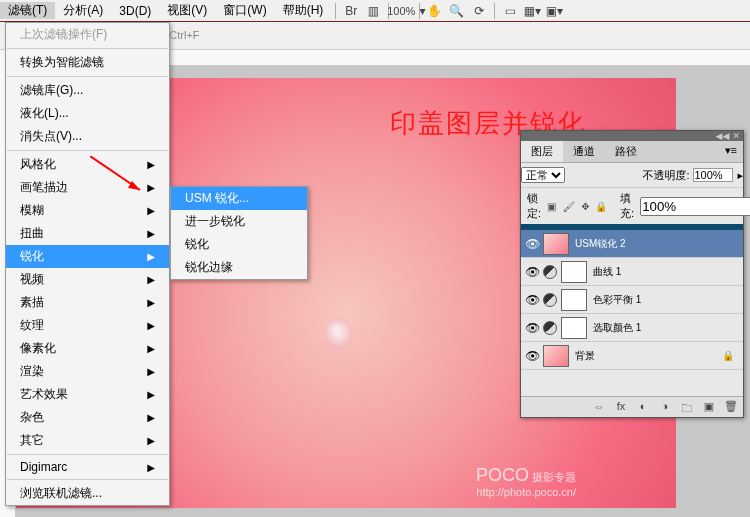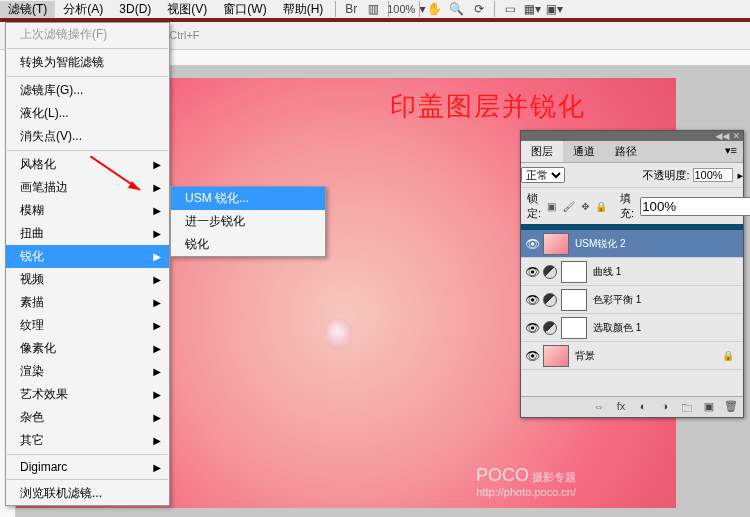--- a/index.html
+++ b/index.html
@@ -1,53 +1,53 @@
 <!DOCTYPE html>
 <html><head>
 <meta charset="utf-8">
 <style>
 * { margin: 0; padding: 0; box-sizing: border-box; font-family: "Microsoft YaHei", SimSun, sans-serif; }
 body { background: #fff; width: 750px; height: 517px; overflow: hidden; position: relative; }
 
-.menubar { background: #f0f0f0; height: 22px; display: flex; align-items: center; border-bottom: 4px solid #7f1d1d; font-size: 12px; }
+.menubar { background: #f0f0f0; height: 22px; display: flex; align-items: center; border-bottom: 1px solid #7f1d1d; font-size: 12px; }
 .menubar .item { padding: 0 8px; cursor: pointer; }
 .menubar .item.active { background: #d0d0d0; }
 .menubar .sep { border-left: 1px solid #aaa; height: 16px; margin: 0 4px; }
 .menubar .tool-icon { width: 20px; height: 18px; display: inline-flex; align-items: center; justify-content: center; margin: 0 1px; font-size: 12px; color: #444; }
 .zoom { font-size: 11px; padding: 0 4px; }
 
 .toolbar2 { background: #f0f0f0; height: 28px; display: flex; align-items: center; border-bottom: 1px solid #ccc; padding: 0 6px; gap: 2px; }
 .toolbar2 .btn { width: 24px; height: 22px; border: 1px solid transparent; display: flex; align-items: center; justify-content: center; font-size: 12px; }
 .toolbar2 .swatch { width: 26px; height: 18px; border: 1px solid #888; background: #bfe4ff; }
 
 .ruler-h { position: absolute; left: 16px; right: 0; top: 50px; height: 16px; background: #f8f8f8; border-bottom: 1px solid #ccc; }
 .ruler-v { position: absolute; left: 0; top: 50px; bottom: 0; width: 16px; background: #f8f8f8; border-right: 1px solid #ccc; }
 
 .canvas-area { position: absolute; left: 16px; top: 66px; right: 0; bottom: 0; background: #c7c7c7; }
 .canvas-img { position: absolute; left: 0; top: 12px; width: 660px; height: 430px;
   background: radial-gradient(circle at 50% 55%, #f6c7be 0%, #f59a9e 40%, #f66b82 70%, #e8556f 100%);
   overflow: hidden; }
 .canvas-img::before { content:""; position:absolute; left:310px; top:240px; width:26px; height:32px;
   background: radial-gradient(circle at 40% 35%, #fff9 0%, #fff3 30%, transparent 60%), radial-gradient(circle at 50% 50%, #f8dfe0 0%, #f0a8b0 100%);
   border-radius: 50% 50% 55% 45%; }
-.canvas-text { position: absolute; right: 90px; top: 11px; color: #ff1a1a; font-size: 26px; font-family: "SimHei"; letter-spacing: 2px; }
+.canvas-text { position: absolute; right: 90px; top: 28px; color: #ff1a1a; font-size: 26px; font-family: "SimHei"; letter-spacing: 2px; }
 .watermark { position:absolute; right: 100px; bottom: 10px; color:#fff; font-size:11px; opacity:0.7; text-align:right; }
 .watermark .big { font-size:18px; font-weight:normal; }
 
 
 .dropdown { position: absolute; background: #f4f4f4; border: 1px solid #999; box-shadow: 2px 2px 4px rgba(0,0,0,0.3); font-size: 12px; z-index: 100; }
-.dropdown .row { display: flex; align-items: center; justify-content: space-between; padding: 3px 8px 3px 14px; white-space: nowrap; cursor: default; min-height: 19px; gap: 44px; }
+.dropdown .row { display: flex; align-items: center; justify-content: space-between; padding: 3px 14px 3px 14px; white-space: nowrap; cursor: default; min-height: 19px; gap: 44px; }
 .dropdown .row.disabled { color: #999; }
 .dropdown .row.highlight { background: #3399ff; color: #fff; }
 .dropdown .divider { border-top: 1px solid #ccc; margin: 2px 1px; }
 .dropdown .arrow { margin-left: 18px; font-size: 10px; }
 .dropdown .shortcut { color: #888; margin-left: 18px; font-size: 11px; }
 
 .menu1 { left: 5px; top: 22px; width: 165px; }
-.menu2 { left: 170px; top: 186px; width: 156px; }
+.menu2 { left: 170px; top: 186px; width: 138px; }
 
 .arrow-annot { position:absolute; left:90px; top:156px; width:60px; height:40px; z-index:101; pointer-events:none; }
 
 
 .panel { position: absolute; right: 6px; top: 130px; width: 224px; background: #e8e8e8; border: 1px solid #555; box-shadow: 1px 1px 4px rgba(0,0,0,0.4); font-size: 11px; z-index:50; }
 .panel-titlebar { background: #6a6a6a; height: 10px; display:flex; justify-content:flex-end; align-items:center; padding:0 3px; }
 .panel-titlebar span { color:#ccc; font-size:9px; cursor:pointer; }
 .panel-tabs { display: flex; background: #d0d0d0; border-bottom: 1px solid #aaa; }
 .panel-tabs .tab { padding: 3px 10px; font-size: 11px; cursor: pointer; }
 .panel-tabs .tab.active { background: #e8e8e8; }
@@ -214,20 +214,23 @@
 <div class="dropdown menu2">
   <div class="row highlight">
       <span>USM 锐化...</span>
     </div>
   <div class="row">
       <span>进一步锐化</span>
     </div>
   <div class="row">
       <span>锐化</span>
     </div>
+  <div class="row">
+      <span>锐化边缘</span>
+    </div>
 </div>
 
 <div class="panel">
   <div class="panel-titlebar">
     <span>◀◀</span>&nbsp;
     <span>✕</span>
   </div>
   <div class="panel-tabs">
     <div class="tab active">图层</div>
     <div class="tab">通道</div>

